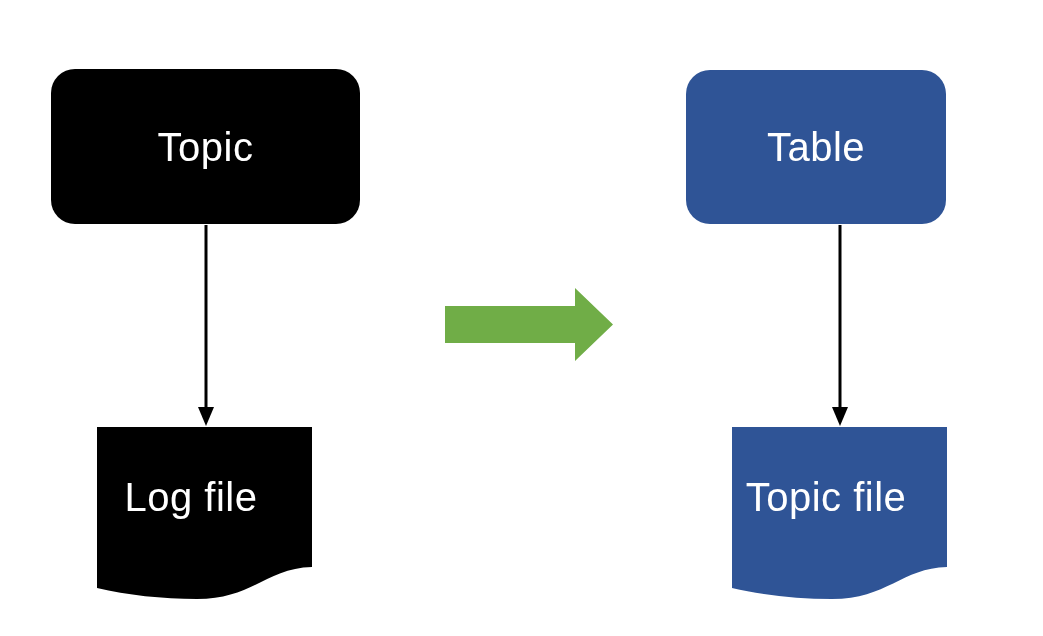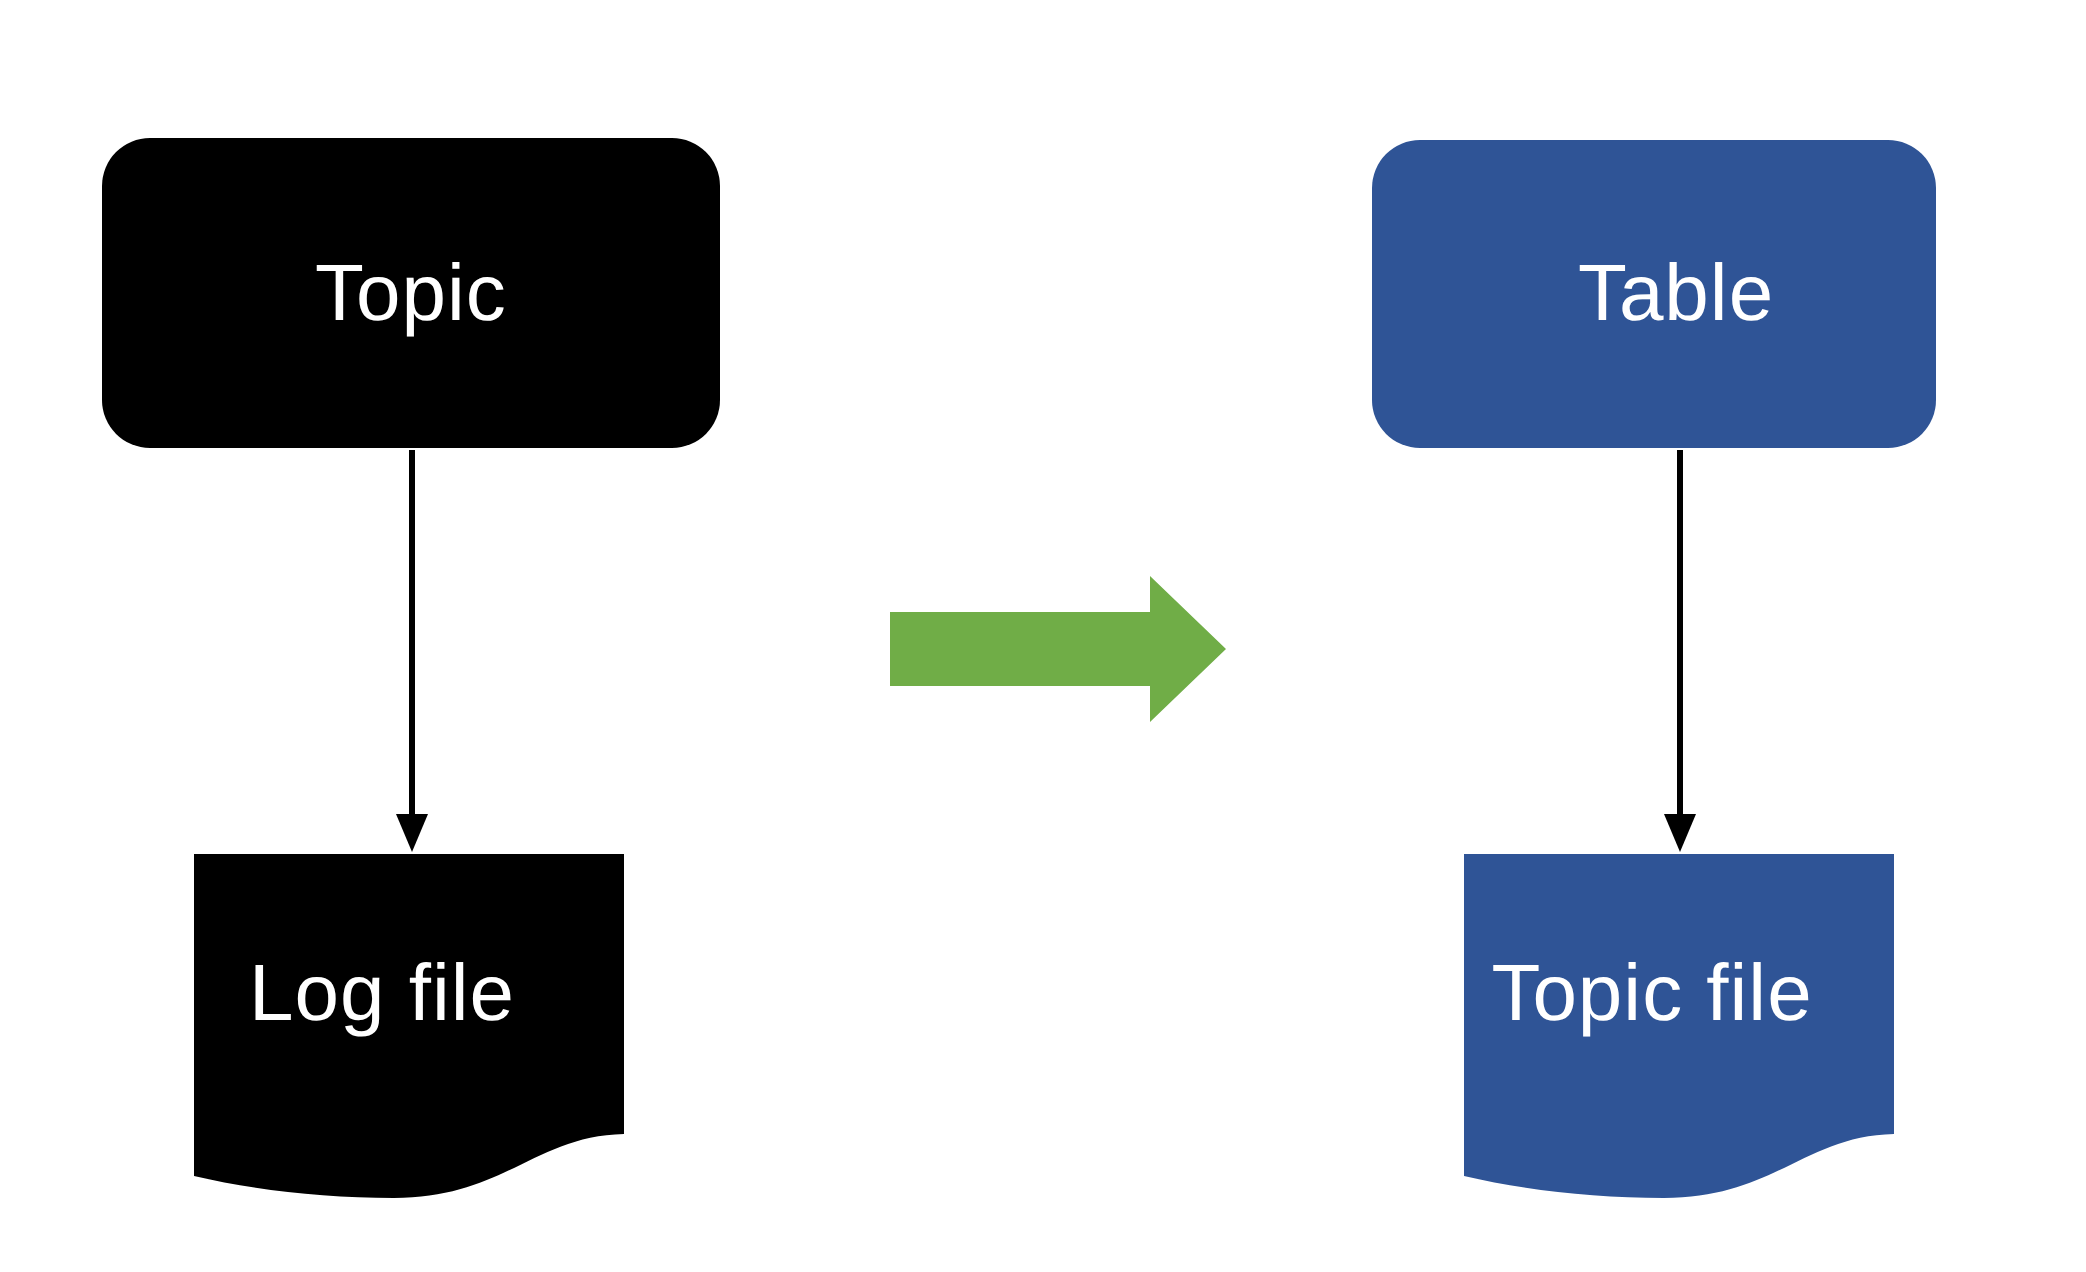--- a/index.html
+++ b/index.html
@@ -39,21 +39,20 @@
     left: 51px;
     top: 48px;
     width: 309px;
     height: 155px;
   }
   .node-table {
     left: 686px;
     top: 49px;
     width: 260px;
     height: 154px;
-    padding-left: 22px;
   }
   .doc-label {
     position: absolute;
     display: flex;
     align-items: center;
     justify-content: center;
     color: #ffffff;
     font-size: 40px;
     line-height: 1;
     width: 188px;

